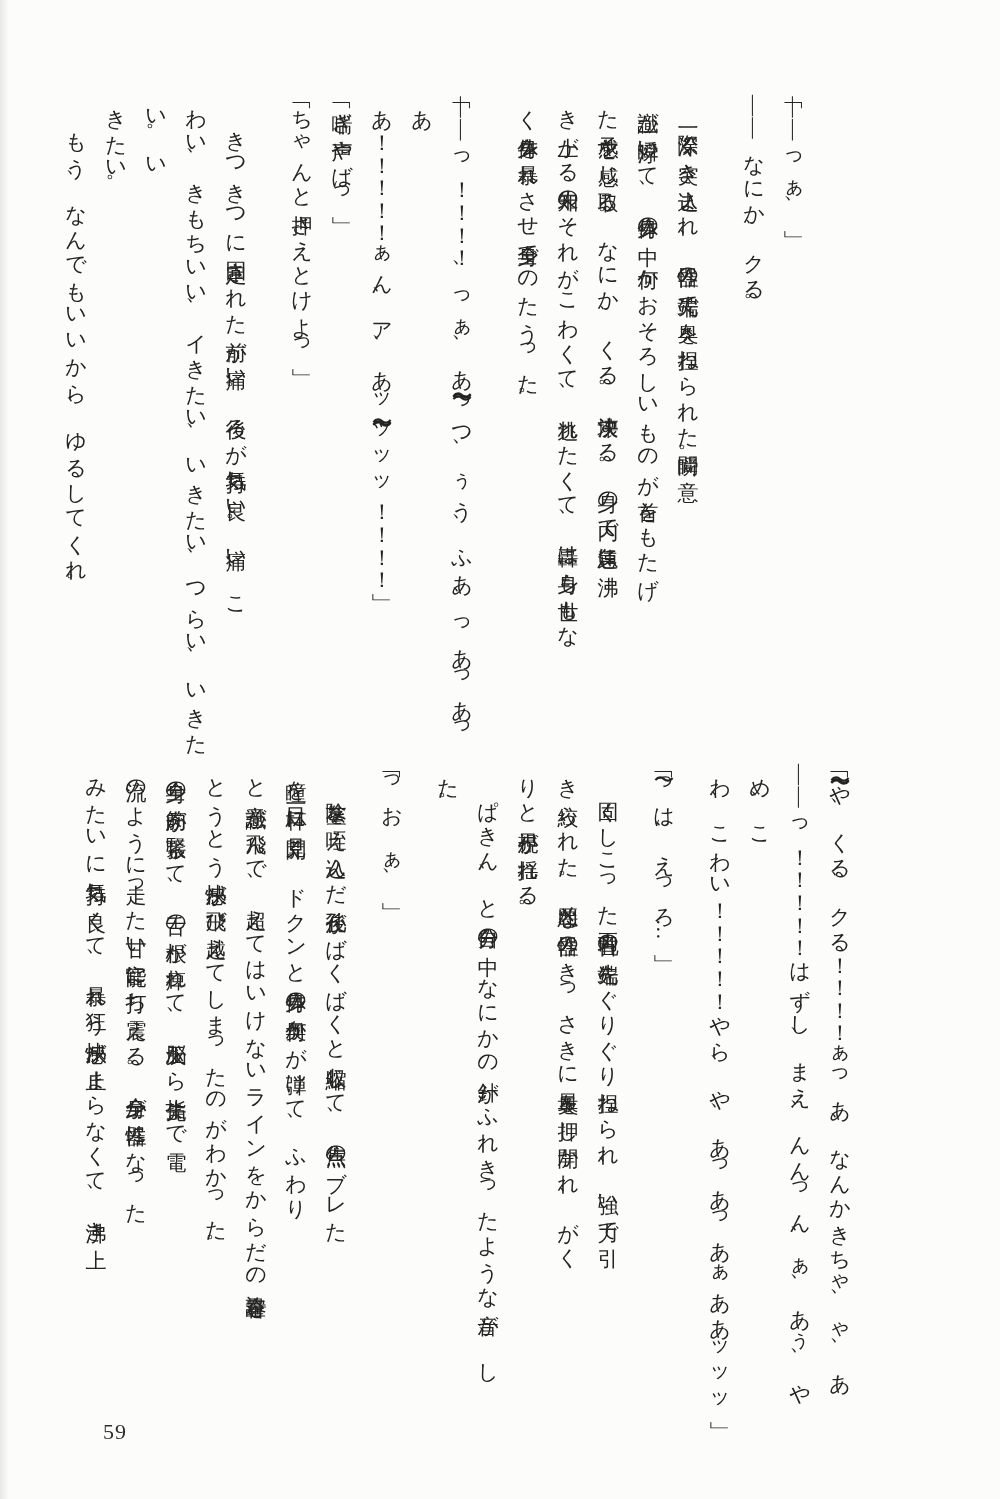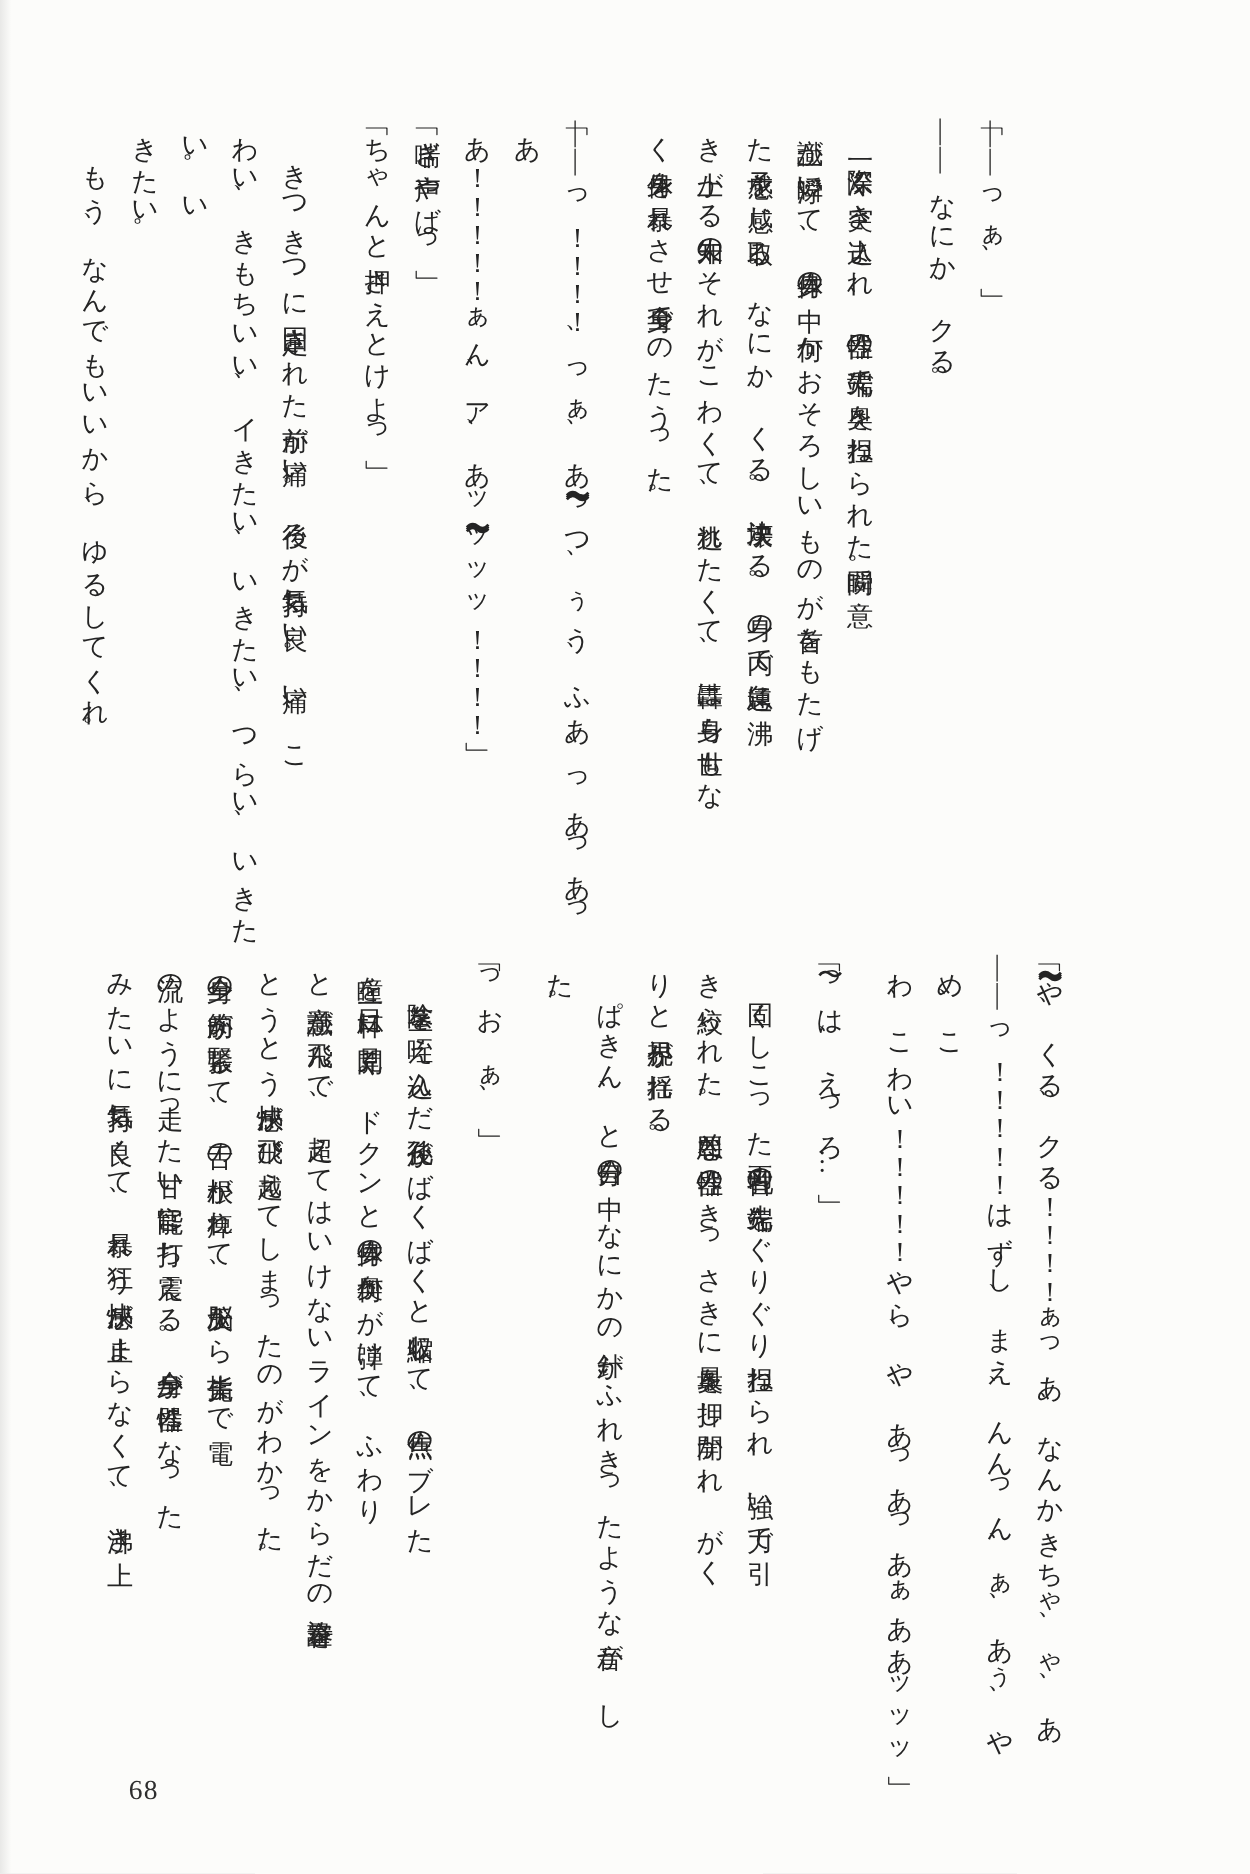--- a/index.html
+++ b/index.html
@@ -86,15 +86,15 @@
     <p class="gap">「っお　ぁ、」</p>
     <p class="gap indent">陰茎を咥え込んだ後孔がばくばくと収縮して、焦点のブレた</p>
     <p>瞳を目一杯に見開く。ドクンと身体の奥何かが弾けて、ふわり</p>
     <p>と意識が飛んで、超えてはいけないラインをからだの許容量を、</p>
     <p>とうとう快感が飛び越えてしまったのがわかった。</p>
     <p>全身の筋肉が緊張して、舌の根が痺れて、脳天から指先まで電</p>
     <p>流のように走った甘い官能に打ち震える。全身が性器になった</p>
     <p>みたいに気持ち良くて、暴れ狂う快感が止まらなくて、沸き上</p>
   </div>
 
-  <div class="page-number">68</div>
+  <div class="page-number">59</div>
 
 </div>
 
 </body></html>

